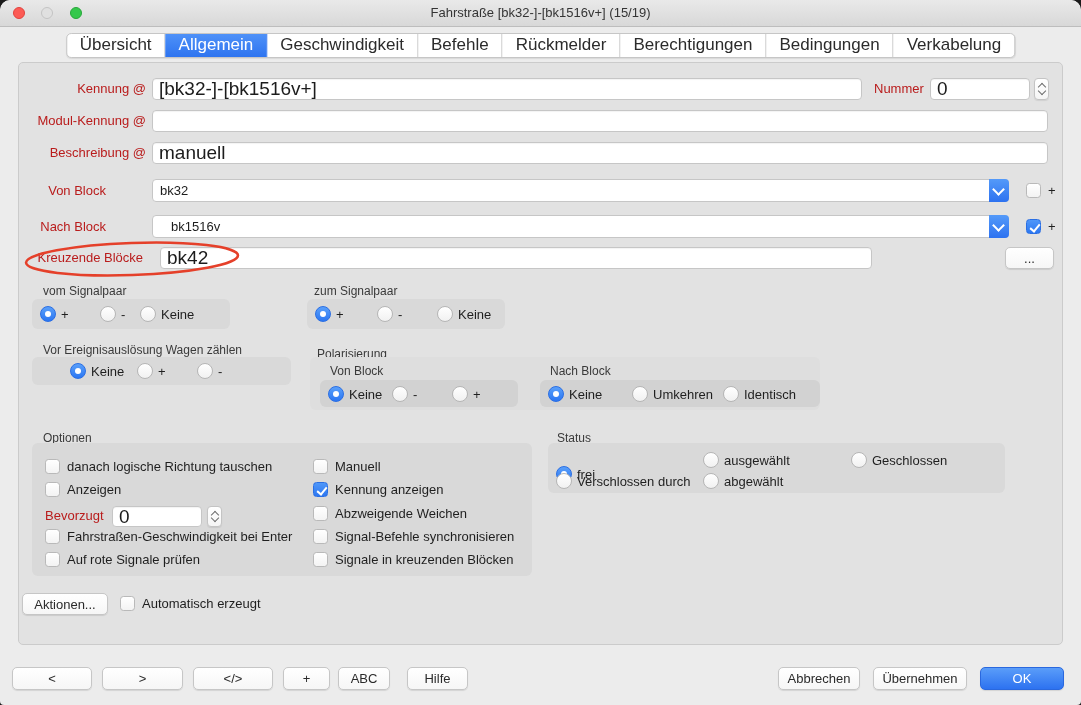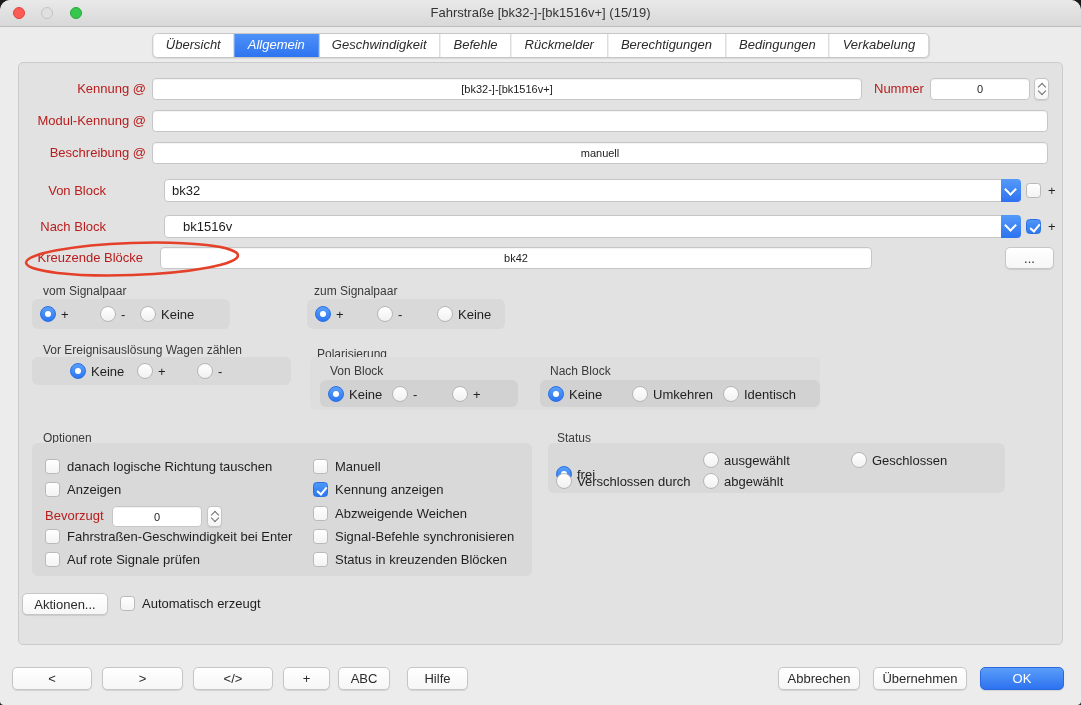--- a/index.html
+++ b/index.html
@@ -7,35 +7,35 @@
   .win{position:relative;width:1081px;height:705px;background:#ececec;border-radius:10px 10px 4px 4px;overflow:hidden;}
   
   .titlebar{position:absolute;left:0;top:0;width:100%;height:26px;background:linear-gradient(#e9e9e9,#d8d8d8);border-bottom:1px solid #bdbdbd;border-radius:10px 10px 0 0;}
   .tl{position:absolute;top:7px;width:12px;height:12px;border-radius:50%;box-sizing:border-box;}
   .tl.red{left:13px;background:#fc5b55;border:1px solid #e1433e;}
   .tl.gray{left:41px;background:#e0e0e0;border:1px solid #c3c3c3;}
   .tl.green{left:70px;background:#35c84c;border:1px solid #27a73a;}
   .title{position:absolute;left:0;right:0;top:0;height:26px;line-height:26px;text-align:center;font-size:13px;color:#343434;}
   
   .tabbar{position:absolute;top:33px;left:50%;transform:translateX(-50%);display:flex;height:23px;background:#fff;border:1px solid #c6c6c6;border-radius:5px;overflow:hidden;box-shadow:0 1px 1px rgba(0,0,0,.08);}
-  .tab{padding:0 13px;line-height:22px;font-size:13px;color:#2b2b2b;border-right:1px solid #cdcdcd;cursor:default;white-space:nowrap;font-style:italic;}
+  .tab{padding:0 13px;line-height:22px;font-size:17px;color:#2b2b2b;border-right:1px solid #cdcdcd;cursor:default;white-space:nowrap;}
   .tab:last-child{border-right:none;}
   .tab.sel{background:linear-gradient(#4e91f8,#2e74f0);color:#fff;border-right-color:#2e74f0;}
   
   .panel{position:absolute;left:18px;top:62px;width:1045px;height:583px;background:#e2e2e2;border:1px solid #cbcbcb;border-radius:5px;box-sizing:border-box;}
   .gbox{position:absolute;background:#d9d9d9;border-radius:6px;}
   .gbox.outer{background:#dedede;}
   .gbox.sub{background:#d2d2d2;}
   .seclbl{position:absolute;font-size:12px;color:#3a3a3a;white-space:nowrap;}
   
   .lbl{position:absolute;font-size:13px;color:#b91c1c;line-height:16px;white-space:nowrap;}
   .lbl.r{text-align:right;}
   
-  .field{position:absolute;height:22px;background:#fff;border:1px solid #c6c6c6;border-radius:4px;box-sizing:border-box;font-family:"Liberation Sans",sans-serif;font-size:11px;color:#1c1c1c;padding:0 6px;box-shadow:inset 0 1px 1px rgba(0,0,0,.05);outline:none;text-align:center;}
-  .combo{position:absolute;height:23px;background:#fff;border:1px solid #c6c6c6;border-radius:4px;box-sizing:border-box;font-size:13px;color:#1c1c1c;display:flex;align-items:center;padding-left:7px;margin-left:12px;}
+  .field{position:absolute;height:22px;background:#fff;border:1px solid #c6c6c6;border-radius:4px;box-sizing:border-box;font-family:"Liberation Sans",sans-serif;font-size:19px;color:#1c1c1c;padding:0 6px;box-shadow:inset 0 1px 1px rgba(0,0,0,.05);outline:none;}
+  .combo{position:absolute;height:23px;background:#fff;border:1px solid #c6c6c6;border-radius:4px;box-sizing:border-box;font-size:13px;color:#1c1c1c;display:flex;align-items:center;padding-left:7px;}
   .combo-btn{position:absolute;right:-1px;top:-1px;width:20px;height:23px;background:linear-gradient(#549af9,#2d72f0);border-radius:0 4px 4px 0;}
   .combo-btn::after{content:"";position:absolute;left:5px;top:6px;width:7px;height:7px;border:solid #fff;border-width:0 2px 2px 0;transform:rotate(45deg);}
   .stepper{position:absolute;width:15px;background:linear-gradient(#fff,#f5f5f5);border:1px solid #c4c4c4;border-radius:4px;box-sizing:border-box;box-shadow:0 1px 1px rgba(0,0,0,.08);}
   .stepper::before,.stepper::after{content:"";position:absolute;left:4px;width:5px;height:5px;border:solid #6e6e6e;border-width:1.6px 1.6px 0 0;}
   .stepper::before{top:5px;transform:rotate(-45deg);}
   .stepper::after{bottom:5px;transform:rotate(135deg);}
   
   .check{width:15px;height:15px;border-radius:3.5px;background:linear-gradient(#fff,#f3f3f3);border:1px solid #b9b9b9;box-sizing:border-box;position:relative;flex:none;}
   .check.on{background:linear-gradient(#4f97f9,#2c77f1);border-color:#2a6fe4;}
   .check.on::after{content:"";position:absolute;left:4.5px;top:1.5px;width:4px;height:8px;border:solid #fff;border-width:0 2px 2px 0;transform:rotate(40deg);}
@@ -223,21 +223,21 @@
   <div class="cbrow" style="left:313px;top:506px;">
     <span class="check"></span>
     <span>Abzweigende Weichen</span>
   </div>
   <div class="cbrow" style="left:313px;top:529px;">
     <span class="check"></span>
     <span>Signal-Befehle synchronisieren</span>
   </div>
   <div class="cbrow" style="left:313px;top:552px;">
     <span class="check"></span>
-    <span>Status in kreuzenden Blöcken</span>
+    <span>Signale in kreuzenden Blöcken</span>
   </div>
 
   <div class="seclbl" style="left:557px;top:431px;">Status</div>
   <div class="gbox" style="left:548px;top:443px;width:457px;height:50px;"></div>
   <div class="opt" style="left:556px;top:466px;">
     <span class="radio on"></span>
     <span>frei</span>
   </div>
   <div class="opt" style="left:703px;top:452px;">
     <span class="radio"></span>

